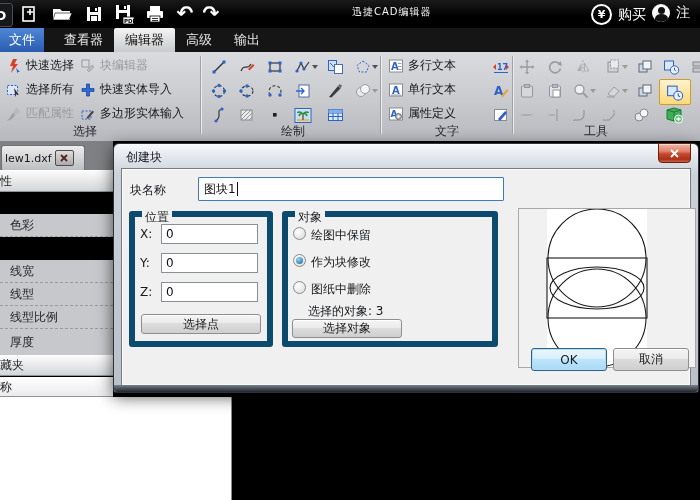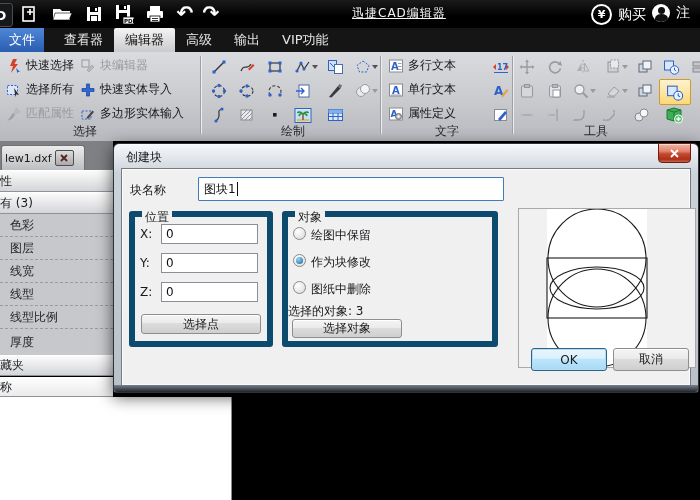--- a/index.html
+++ b/index.html
@@ -4,21 +4,21 @@
 <style>
   html,body{margin:0;padding:0;background:#222;}
   #app{position:relative;width:700px;height:500px;overflow:hidden;
        font-family:"DejaVu Sans","Liberation Sans",sans-serif;
        -webkit-font-smoothing:antialiased;background:#000;}
   .abs{position:absolute;}
   
   .titlebar{left:0;top:0;width:700px;height:28px;
     background:linear-gradient(#1a1a1a,#000 60%,#000);color:#f2f2f2;}
   .tb-ico{display:inline-flex;align-items:center;justify-content:center;width:26px;height:24px;}
-  .tb-title{font-size:12px;letter-spacing:1px;color:#f4f4f4;text-decoration:underline;}
+  .tb-title{font-size:10px;letter-spacing:1px;color:#f4f4f4;}
   .tb-right{display:flex;align-items:center;gap:6px;color:#fff;font-size:14px;}
   .coin{width:17px;height:17px;border:2px solid #fff;border-radius:50%;
         display:inline-flex;align-items:center;justify-content:center;
         font-size:11px;font-weight:bold;color:#fff;}
   .avatar{width:18px;height:18px;background:#fff;border-radius:50%;position:relative;overflow:hidden;}
   .avatar::before{content:'';position:absolute;left:6px;top:3px;width:7px;height:7px;border-radius:50%;background:#111;}
   .avatar::after{content:'';position:absolute;left:3px;top:10px;width:13px;height:9px;border-radius:50% 50% 0 0;background:#111;}
   
   .tabrow{left:0;top:28px;width:700px;height:24px;background:#151515;display:flex;align-items:stretch;}
   .rtab{display:flex;align-items:center;padding:0 11px;font-size:13px;color:#e6e6e6;cursor:default;}
@@ -146,21 +146,20 @@
     </div>
   </div>
 
   <div class="abs tabrow">
     <div class="rtab file">文件</div>
     <div style="width:9px;"></div>
     <div class="rtab">查看器</div>
     <div class="rtab active">编辑器</div>
     <div class="rtab">高级</div>
     <div class="rtab">输出</div>
-    <div class="rtab">VIP功能</div>
   </div>
 
   <div class="abs ribbon">
 
     <div class="ritem" style="left:6px;top:5px;">
       <svg width="16" height="16" viewBox="0 0 16 16">
           <path d="M7 1 L4 8 H7 L5 15 L12 6 H8.5 L11 1 Z" fill="#d8402c"></path>
           <path d="M10 10 L14 14 L12 14 L11.5 15.5 Z" fill="#2f62c8"></path>
         </svg>
       <span>快速选择</span>
@@ -512,23 +511,21 @@
   <div class="abs tabstrip"></div>
   <div class="abs doctab">
     <span>lew1.dxf</span>
     <span class="tabclose">
       <svg width="8" height="8" viewBox="0 0 8 8">
           <path d="M1 1 L7 7 M7 1 L1 7" stroke="#5b2020" stroke-width="1.8"></path>
         </svg>
     </span>
   </div>
   <div class="abs sbar" style="top:170px;height:22px;">性</div>
-  <div class="abs sbar" style="top:192px;height:22px;">有 (3)</div>
   <div class="abs prow" style="top:214px;">色彩</div>
-  <div class="abs prow" style="top:237px;">图层</div>
   <div class="abs prow" style="top:260px;">线宽</div>
   <div class="abs prow" style="top:283px;">线型</div>
   <div class="abs prow" style="top:306px;">线型比例</div>
   <div class="abs prow" style="top:329px;border-bottom:none;height:26px;">厚度</div>
   <div class="abs sbar" style="top:355px;height:21px;">藏夹</div>
   <div class="abs sbar" style="top:377px;height:20px;background:linear-gradient(#fdfdfd,#ebebed);">称</div>
   <div class="abs favpanel"></div>
 
   <div class="abs dlg">
     <div class="dlg-title">创建块</div>
@@ -558,21 +555,21 @@
       </div>
 
       <div class="groupbox" style="left:160px;top:42px;width:204px;height:124px;">
         <span class="gb-label">对象</span>
         <div class="radio" style="left:5px;top:10px;"></div>
         <div class="rlabel" style="left:23px;top:10px;">绘图中保留</div>
         <div class="radio checked" style="left:5px;top:37px;"></div>
         <div class="rlabel" style="left:23px;top:37px;">作为块修改</div>
         <div class="radio" style="left:5px;top:64px;"></div>
         <div class="rlabel" style="left:23px;top:64px;">图纸中删除</div>
-        <div class="rlabel" style="left:0;top:86px;text-align:right;">选择的对象: 3</div>
+        <div class="rlabel" style="left:20px;top:86px;text-align:right;">选择的对象: 3</div>
         <div class="w7btn" style="left:4px;top:102px;width:108px;height:17px;">选择对象</div>
       </div>
 
       <div class="preview">
         <div class="pstrip"></div>
         <svg width="176" height="158" viewBox="0 0 176 158" style="position:absolute;left:0;top:0;">
           <g fill="none" stroke="#1a1a1a" stroke-width="1.1">
             <circle cx="78" cy="49" r="49"></circle>
             <circle cx="78" cy="109" r="49"></circle>
             <rect x="28" y="49" width="100" height="60"></rect>

